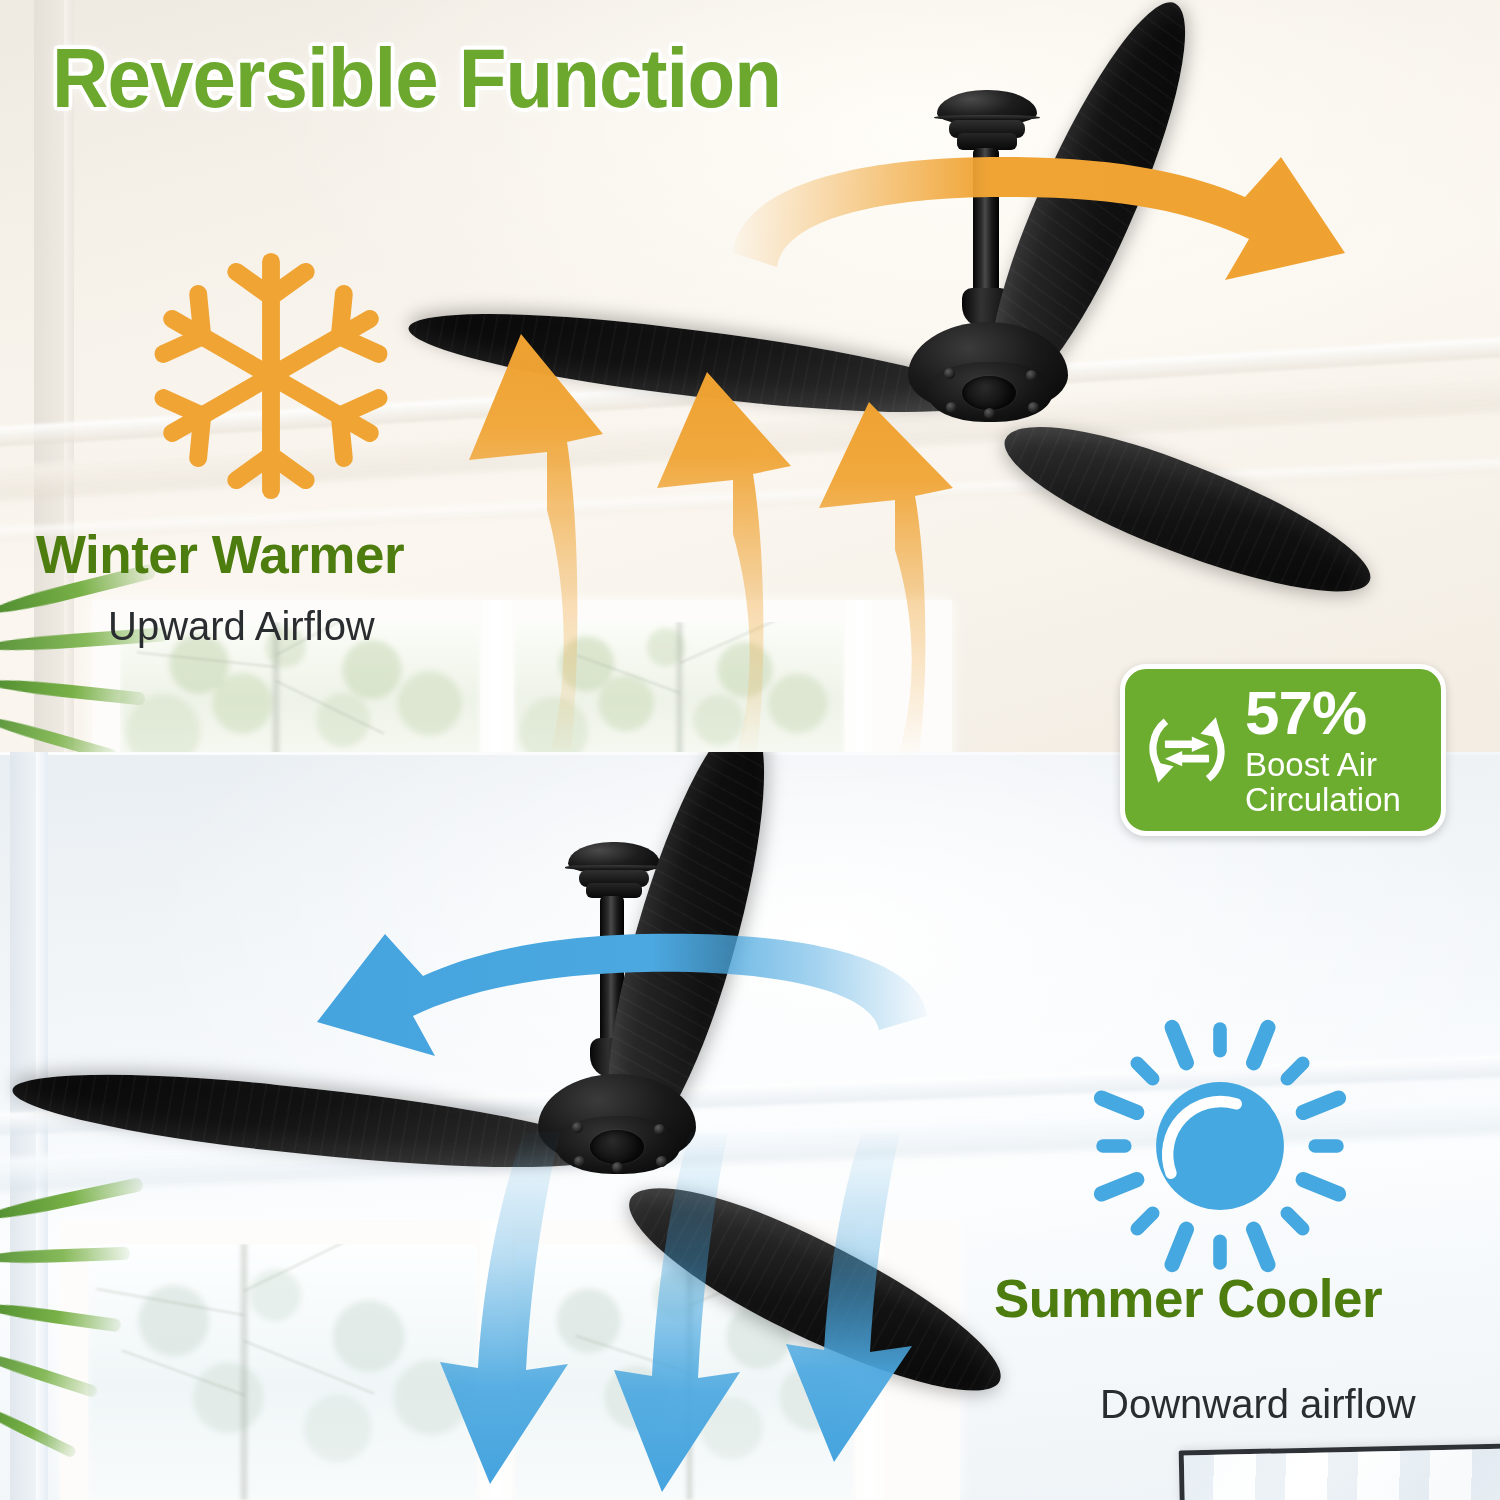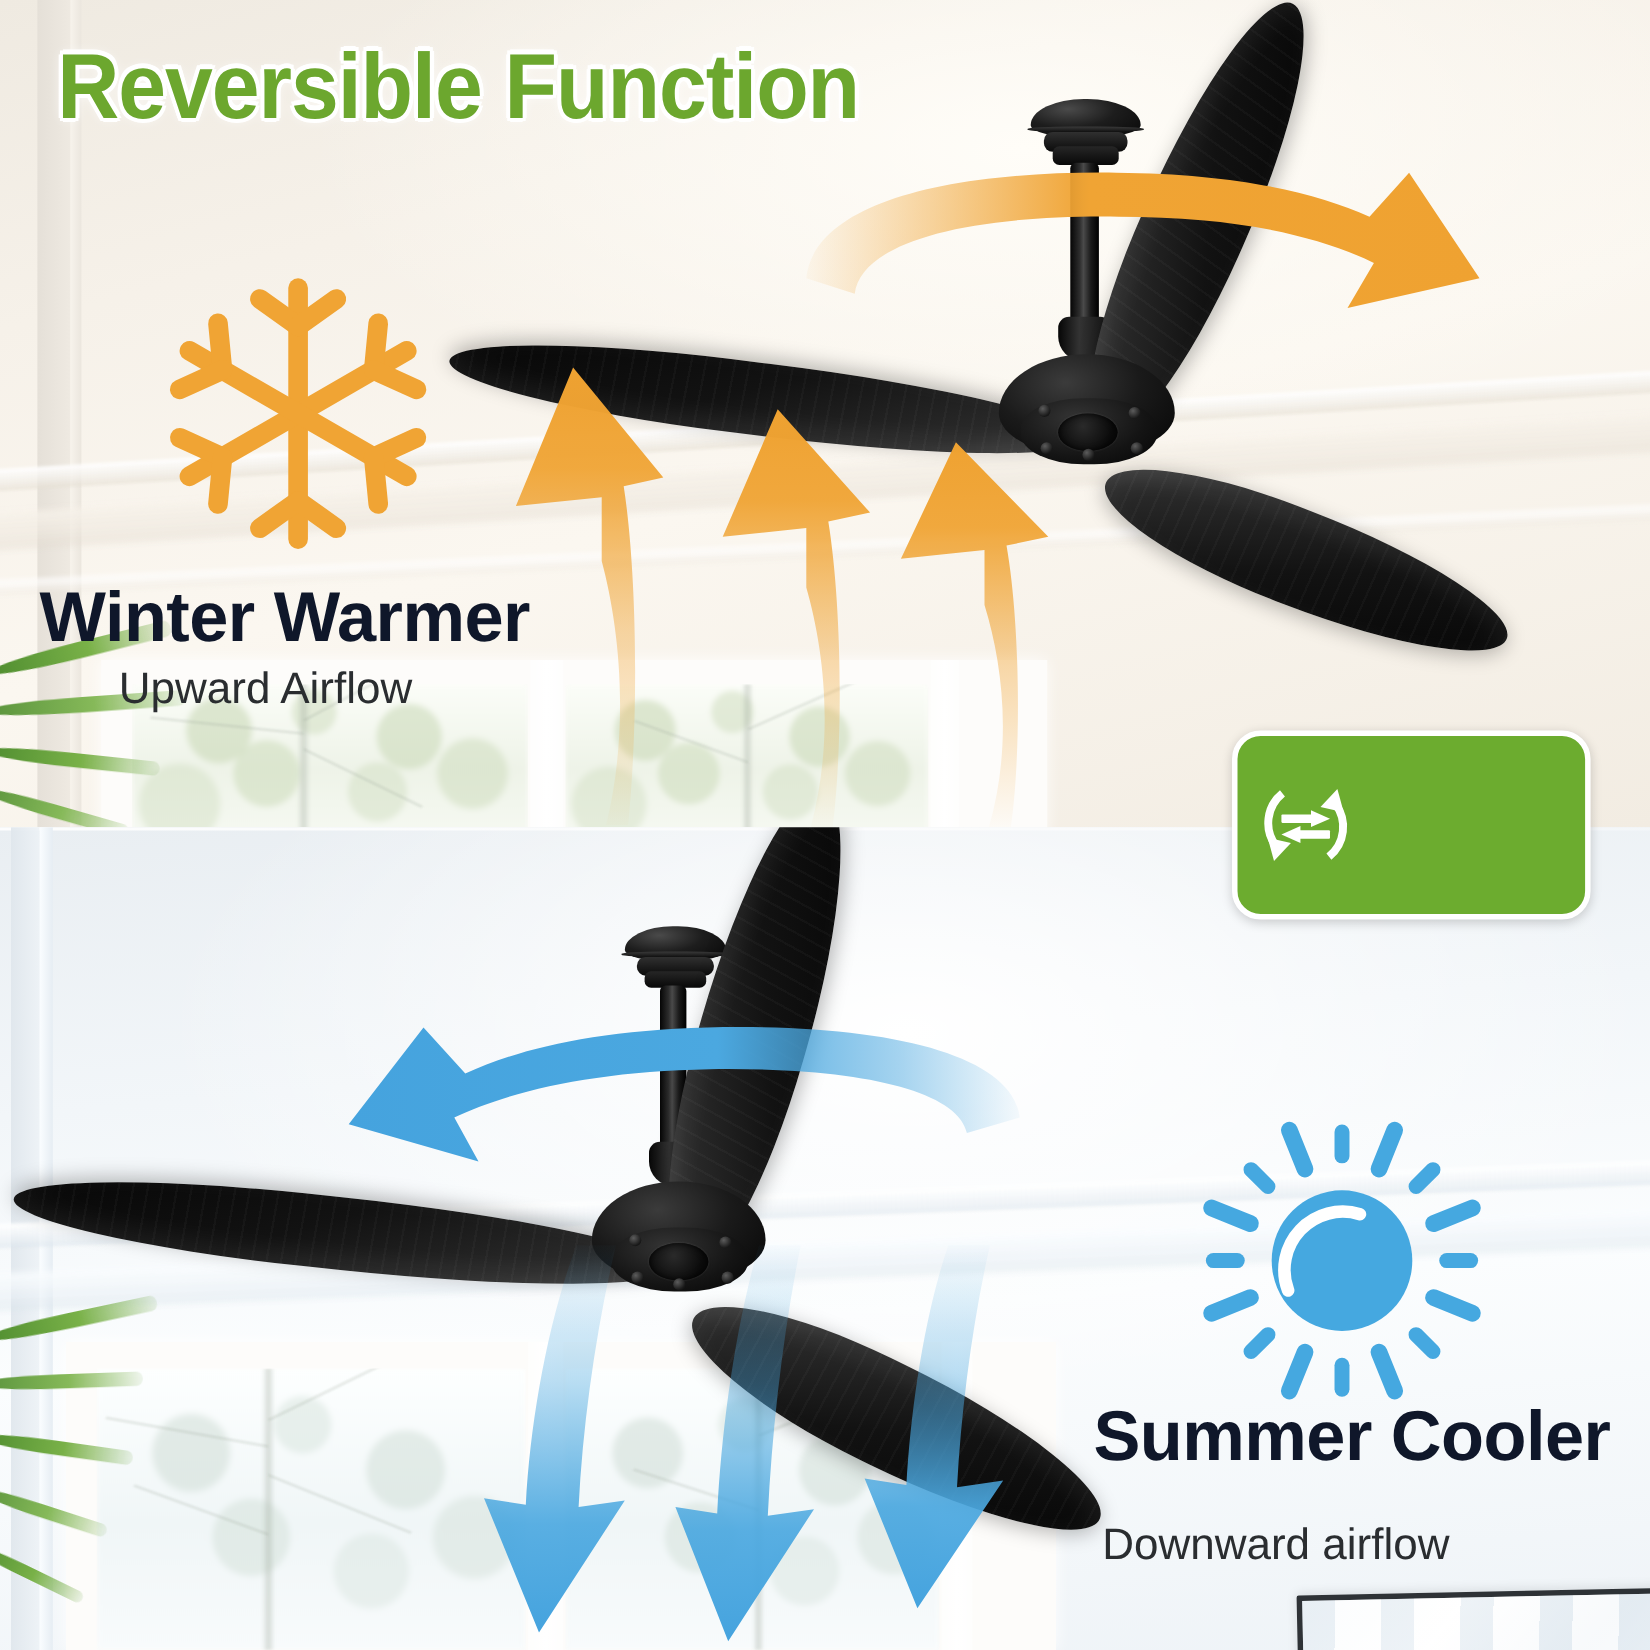--- a/index.html
+++ b/index.html
@@ -136,27 +136,27 @@
     color:#6ca72e;
     font-family:"Liberation Sans","DejaVu Sans",sans-serif;
     transform:scaleX(.93);transform-origin:0 50%;
     text-shadow:
       -3px -3px 0 #fff, 3px -3px 0 #fff, -3px 3px 0 #fff, 3px 3px 0 #fff,
       0 -4px 0 #fff, 0 4px 0 #fff, -4px 0 0 #fff, 4px 0 0 #fff,
       0 0 12px rgba(255,255,255,.95);
     white-space:nowrap;
   }
 
-  .cap-title{font-size:64px;font-weight:700;color:#0f172a;white-space:nowrap;letter-spacing:-.5px;}
+  .cap-title{font-size:53px;font-weight:700;color:#4d7c0f;white-space:nowrap;letter-spacing:-.5px;}
   .cap-sub{font-size:40px;font-weight:400;color:#2a2d30;white-space:nowrap;}
 
   #winter-title{left:36px;top:524px;}
   #winter-sub{left:108px;top:604px;}
   #summer-title{left:994px;top:1268px;}
-  #summer-sub{left:1002px;top:1382px;}
+  #summer-sub{left:1100px;top:1382px;}
 
   
   #badge{
     position:absolute;left:1120px;top:664px;width:326px;height:172px;
     background:#6cac2f;border:5px solid #ffffff;border-radius:26px;
     box-shadow:0 3px 10px rgba(0,0,0,.18);
     display:flex;align-items:center;gap:10px;padding:0 12px 0 14px;box-sizing:border-box;
   }
   #badge-icon{flex:0 0 96px;height:96px;}
   #badge-text{display:flex;flex-direction:column;justify-content:center;line-height:1;}
@@ -527,15 +527,20 @@
       <g fill="#FFFFFF">
         <rect x="27" y="40" width="32" height="8" rx="1"></rect>
         <path d="M55,36 L73,44 L55,52 Z"></path>
       </g>
 
       <g fill="#FFFFFF">
         <rect x="41" y="55" width="32" height="8" rx="1"></rect>
         <path d="M45,51 L27,59 L45,67 Z"></path>
       </g>
     </svg>
+    <div id="badge-text">
+      <div id="badge-pct">57%</div>
+      <div id="badge-l1">Boost Air</div>
+      <div id="badge-l2">Circulation</div>
+    </div>
   </div>
 
 </div>
 
 </body></html>

